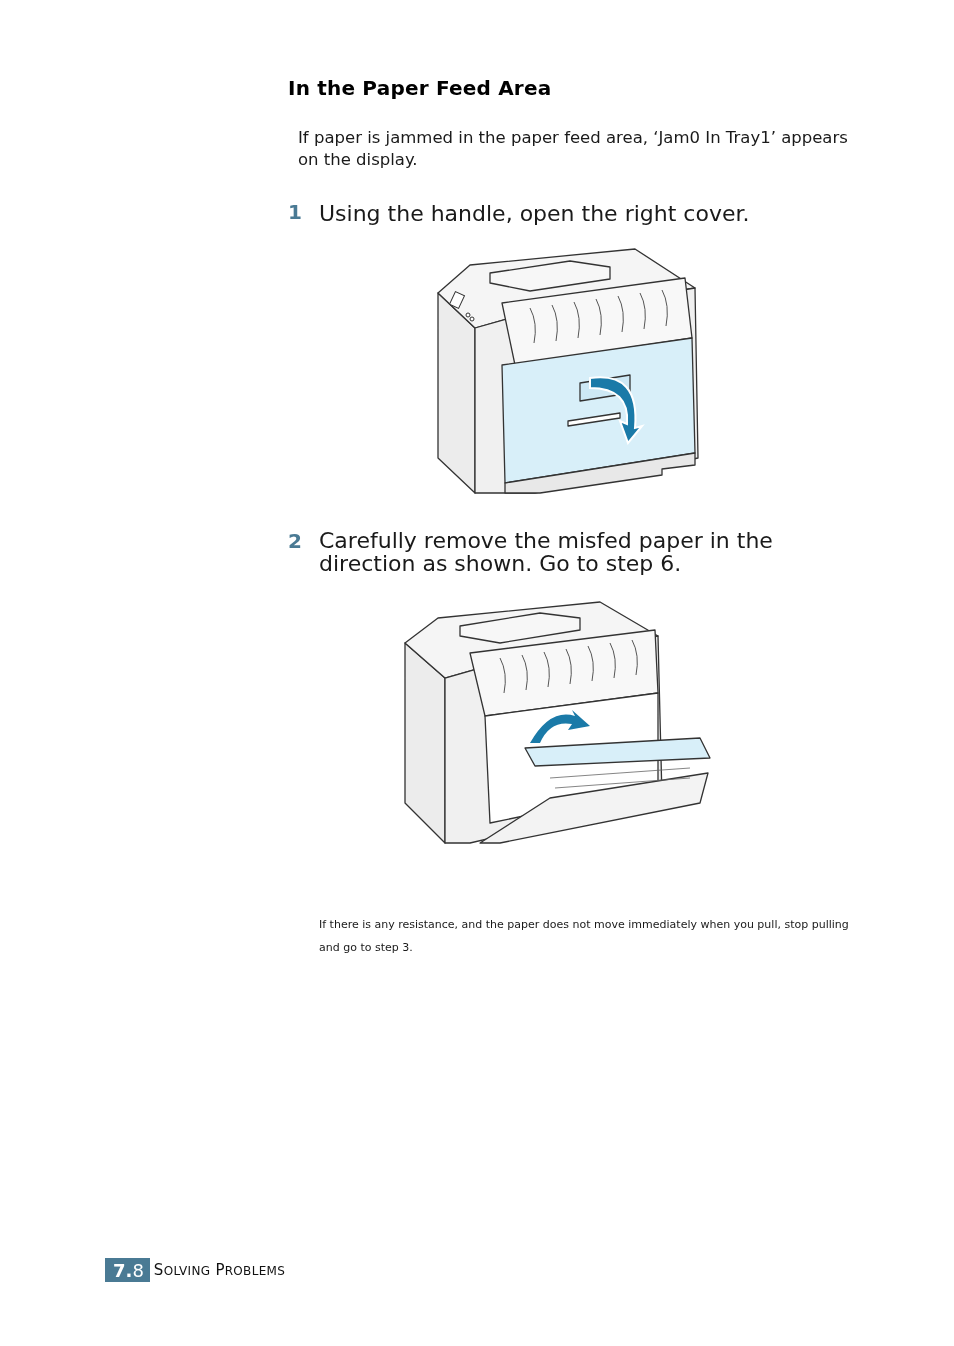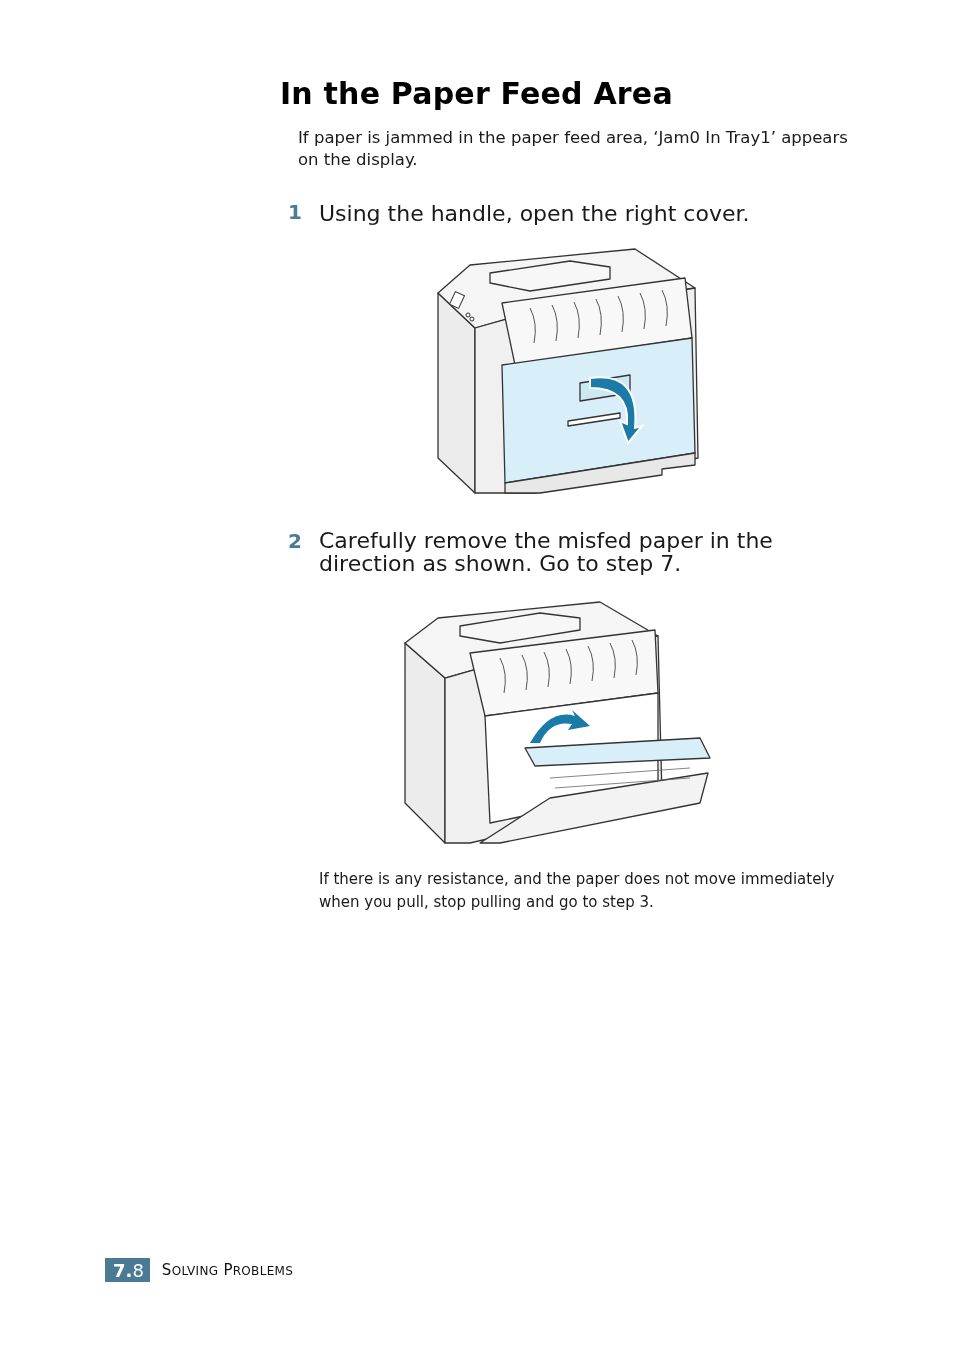--- a/index.html
+++ b/index.html
@@ -1,28 +1,28 @@
 <!DOCTYPE html>
 <html><head>
 <meta charset="utf-8">
 <style>
   html, body { margin: 0; padding: 0; background: #ffffff; }
   body { width: 954px; height: 1346px; position: relative; overflow: hidden;
          font-family: "DejaVu Sans", sans-serif; color: #1a1a1a; }
-  .heading { position: absolute; left: 280px; top: 76px; font-size: 30px; font-weight: bold; color: #000; letter-spacing: 0.2px; }
+  .heading { position: absolute; left: 288px; top: 76px; font-size: 20px; font-weight: bold; color: #000; letter-spacing: 0.2px; }
   .intro { position: absolute; left: 298px; top: 127px; width: 560px; font-size: 16.5px; line-height: 22px; }
   .step { position: absolute; left: 288px; width: 560px; }
   .step-num { position: absolute; left: 0; top: -4px; font-size: 20px; font-weight: bold; color: #4a7a94; }
   .step-text { position: absolute; left: 31px; width: 530px; font-size: 22px; line-height: 23px; }
   .figure { position: absolute; }
-  .note { position: absolute; left: 319px; top: 868px; width: 540px; font-size: 15px; line-height: 23px; }
+  .note { position: absolute; left: 319px; top: 913px; width: 540px; font-size: 11px; line-height: 23px; }
   .footer { position: absolute; left: 105px; top: 1258px; height: 24px; display: flex; align-items: center; }
   .badge { background: #4a7a94; color: #fff; height: 24px; padding: 0 6px 0 8px; display: flex; align-items: center; font-size: 18px; }
   .badge .chap { font-weight: bold; }
-  .footer-title { margin-left: 12px; font-size: 15px; color: #111; letter-spacing: 0.3px; }
+  .footer-title { margin-left: 4px; font-size: 15px; color: #111; letter-spacing: 0.3px; }
   .footer-title .sc { font-size: 12px; }
 </style>
 </head>
 <body>
 
 <div class="heading">In the Paper Feed Area</div>
 <div class="intro">If paper is jammed in the paper feed area, ‘Jam0 In Tray1’ appears on the display.</div>
 
 <div class="step" style="top:204px;">
   <span class="step-num">1</span>
@@ -66,21 +66,21 @@
       <circle cx="38" cy="72" r="2"></circle>
         <circle cx="42" cy="76" r="2"></circle>
     </g>
 
     <path d="M160 135 Q210 128 205 185 L212 183 L198 200 L190 178 L197 181 Q200 145 160 145 Z" fill="#1a7aa8" stroke="#ffffff" stroke-width="2"></path>
   </svg>
 </div>
 
 <div class="step" style="top:533px;">
   <span class="step-num">2</span>
-  <span class="step-text" style="top:-4px;">Carefully remove the misfed paper in the direction as shown. Go to step 7.</span>
+  <span class="step-text" style="top:-4px;">Carefully remove the misfed paper in the direction as shown. Go to step 6.</span>
 </div>
 
 <div class="figure" style="left:400px; top:598px;">
   <svg width="315" height="252" viewBox="0 0 315 252">
     <g stroke="#333" stroke-width="1.3" fill="#f2f2f2" stroke-linejoin="round">
       <path d="M5 45 L5 205 L45 245 L45 80 Z" fill="#ececec"></path>
       <path d="M5 45 L38 20 L200 4 L258 38 L80 70 L45 80 Z" fill="#f5f5f5"></path>
       <path d="M60 28 L140 15 L180 20 L180 32 L100 45 L60 38 Z" fill="#f7f7f7"></path>
       <path d="M45 80 L80 70 L258 38 L262 200 L70 245 L45 245 Z" fill="#f0f0f0"></path>
       <path d="M70 55 L255 32 L258 95 L85 118 Z" fill="#f8f8f8"></path>

